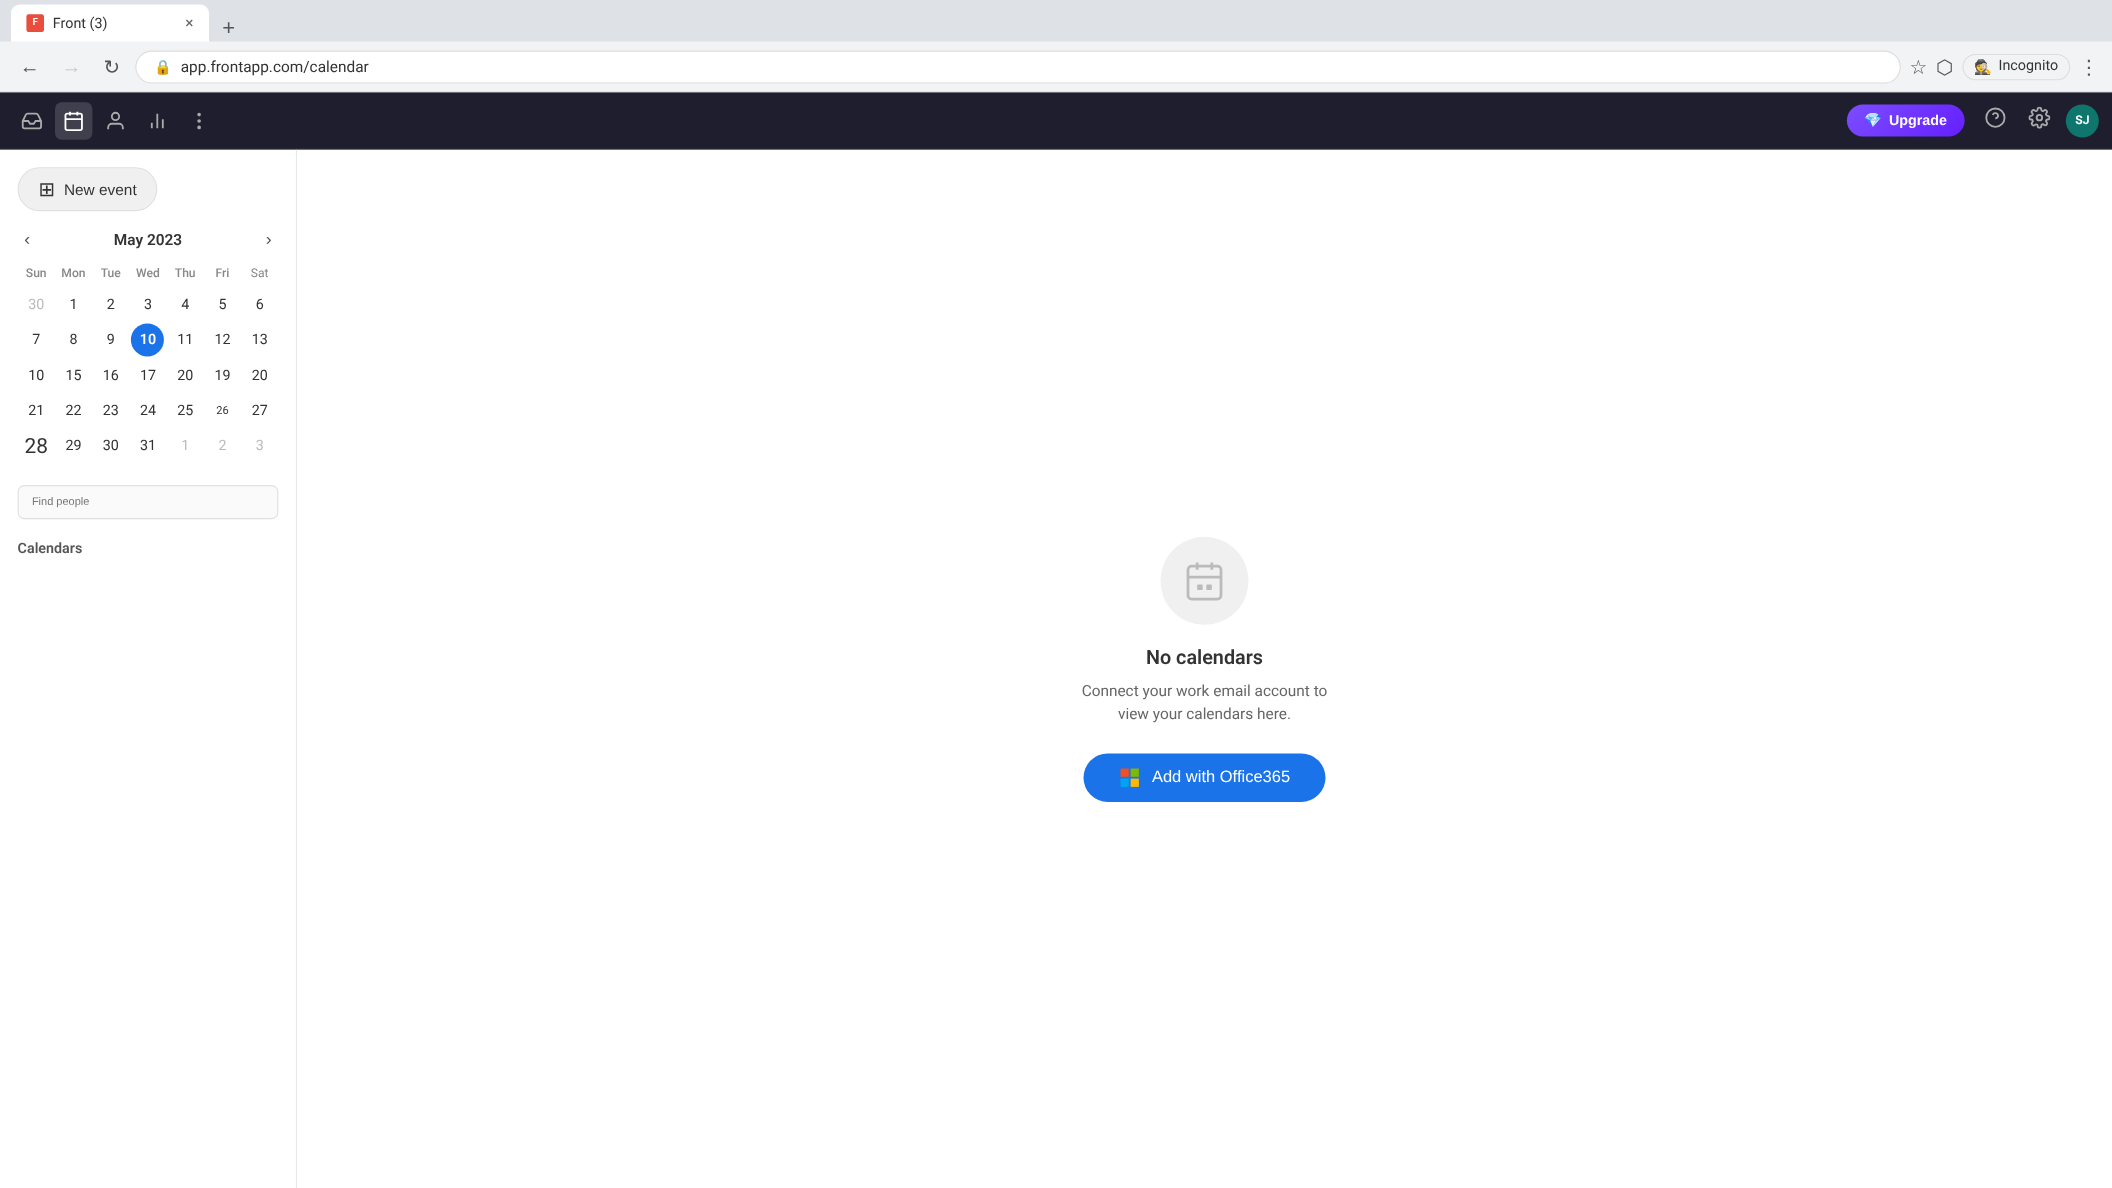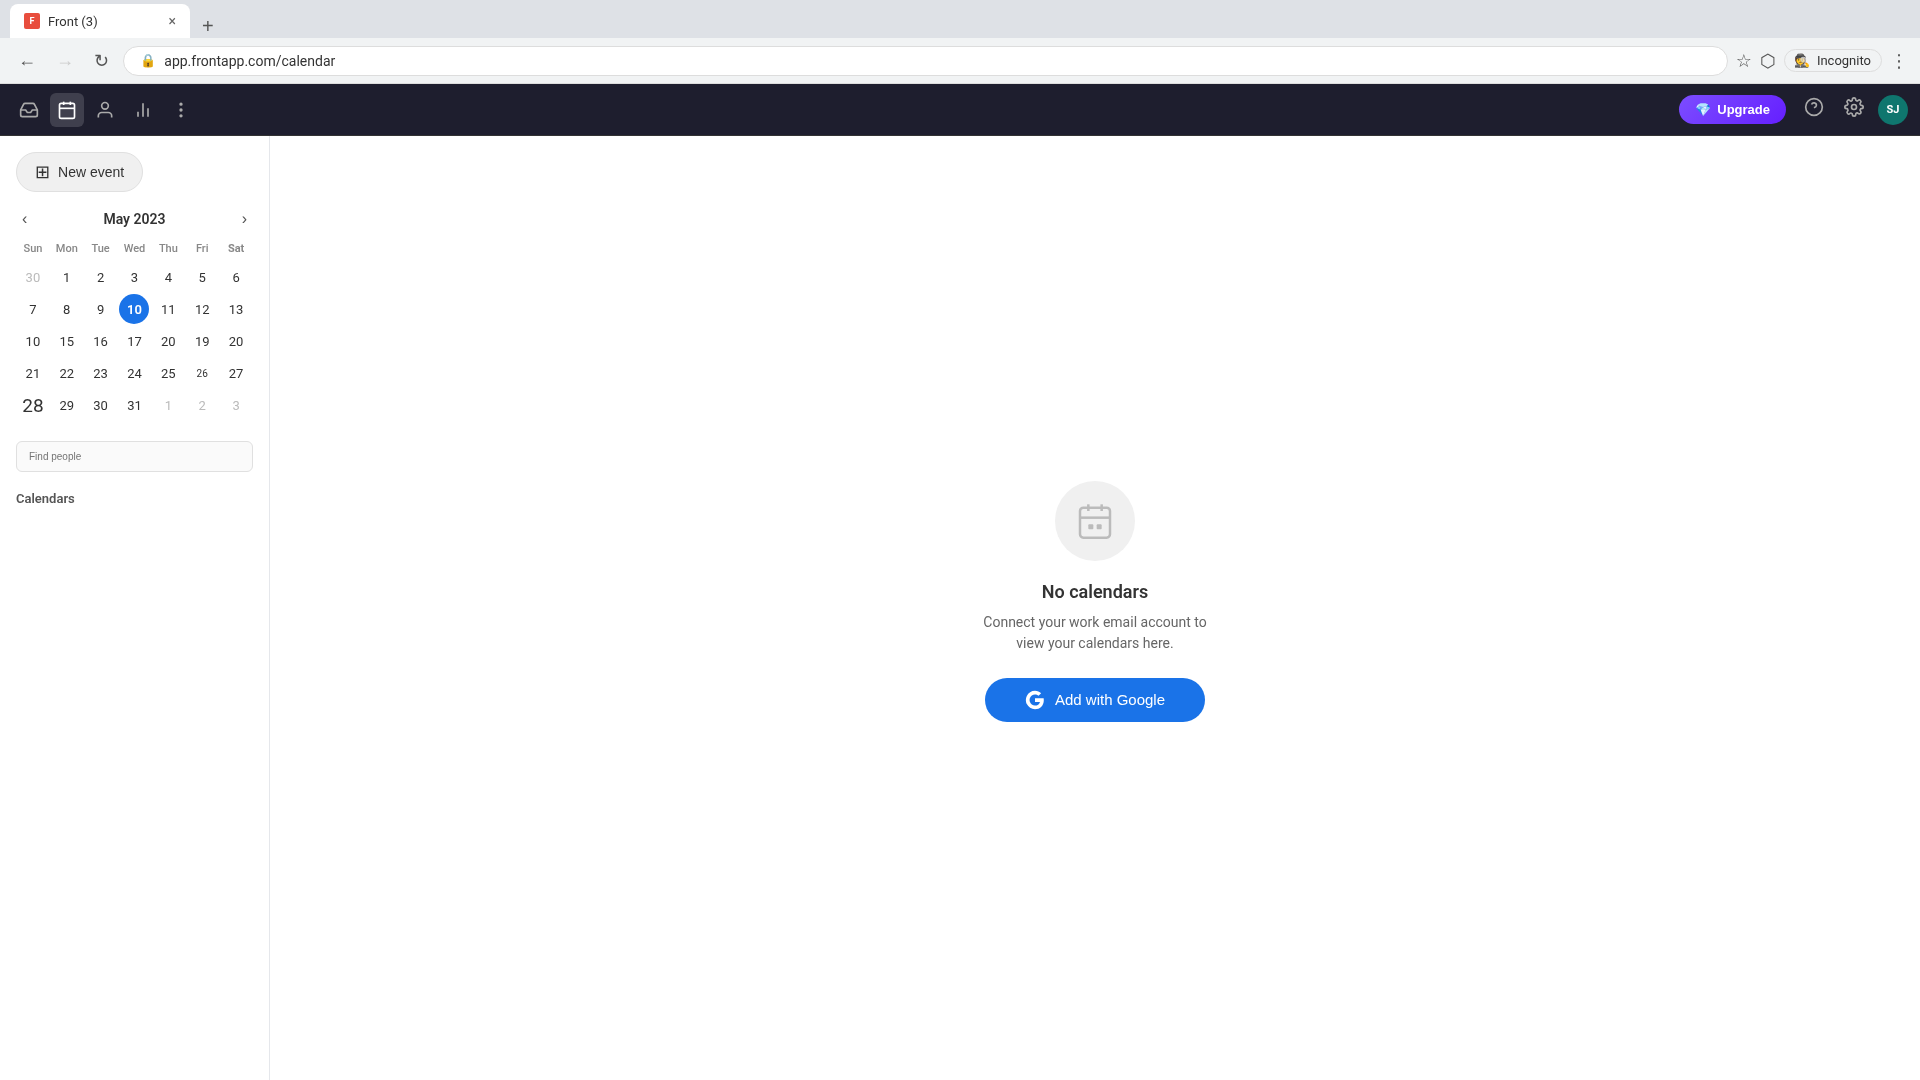--- a/index.html
+++ b/index.html
@@ -122,21 +122,21 @@
           <button style="background:none;border:none;color:#555;cursor:pointer;font-size:16px;padding:2px 6px;border-radius:4px;">›</button>
         </div>
 
         <div style="display:grid;grid-template-columns:repeat(7,1fr);margin-bottom:4px;" id="cal-headers">
             <div style="text-align: center; font-size: 11px; color: rgb(136, 136, 136); font-weight: 500; padding: 2px 0px;">Sun</div>
             <div style="text-align: center; font-size: 11px; color: rgb(136, 136, 136); font-weight: 500; padding: 2px 0px;">Mon</div>
             <div style="text-align: center; font-size: 11px; color: rgb(136, 136, 136); font-weight: 500; padding: 2px 0px;">Tue</div>
             <div style="text-align: center; font-size: 11px; color: rgb(136, 136, 136); font-weight: 500; padding: 2px 0px;">Wed</div>
             <div style="text-align: center; font-size: 11px; color: rgb(136, 136, 136); font-weight: 500; padding: 2px 0px;">Thu</div>
             <div style="text-align: center; font-size: 11px; color: rgb(136, 136, 136); font-weight: 500; padding: 2px 0px;">Fri</div>
-            <div style="text-align: center; font-size: 11px; color: rgb(136, 136, 136); font-weight: 700; padding: 2px 0px;">Sat</div>
+            <div style="text-align: center; font-size: 11px; color: rgb(136, 136, 136); font-weight: 400; padding: 2px 0px;">Sat</div>
           </div>
 
         <div id="cal-grid">
             <div style="display: grid; grid-template-columns: repeat(7, 1fr);">
               <div style="text-align: center; font-size: 13px; padding: 4px 2px; cursor: pointer; border-radius: 50%; width: 30px; height: 30px; display: flex; align-items: center; justify-content: center; margin: 1px auto; color: rgb(187, 187, 187);">30</div>
               <div style="text-align: center; font-size: 13px; color: rgb(51, 51, 51); padding: 4px 2px; cursor: pointer; border-radius: 50%; width: 30px; height: 30px; display: flex; align-items: center; justify-content: center; margin: 1px auto;">1</div>
               <div style="text-align: center; font-size: 13px; color: rgb(51, 51, 51); padding: 4px 2px; cursor: pointer; border-radius: 50%; width: 30px; height: 30px; display: flex; align-items: center; justify-content: center; margin: 1px auto;">2</div>
               <div style="text-align: center; font-size: 13px; color: rgb(51, 51, 51); padding: 4px 2px; cursor: pointer; border-radius: 50%; width: 30px; height: 30px; display: flex; align-items: center; justify-content: center; margin: 1px auto;">3</div>
               <div style="text-align: center; font-size: 13px; color: rgb(51, 51, 51); padding: 4px 2px; cursor: pointer; border-radius: 50%; width: 30px; height: 30px; display: flex; align-items: center; justify-content: center; margin: 1px auto;">4</div>
               <div style="text-align: center; font-size: 13px; color: rgb(51, 51, 51); padding: 4px 2px; cursor: pointer; border-radius: 50%; width: 30px; height: 30px; display: flex; align-items: center; justify-content: center; margin: 1px auto;">5</div>
@@ -200,26 +200,25 @@
             <rect x="8" y="14" width="3" height="3" rx="0.5" fill="#bbb" stroke="none"></rect>
             <rect x="13" y="14" width="3" height="3" rx="0.5" fill="#bbb" stroke="none"></rect>
           </svg>
       </div>
       <div style="font-size:18px;font-weight:600;color:#333;margin-bottom:10px;">No calendars</div>
       <div style="font-size:14px;color:#666;text-align:center;margin-bottom:24px;line-height:1.5;">
         <span>Connect your work email account to</span><br>
         <span>view your calendars here.</span>
       </div>
 
-      <button style="background:#1a73e8;color:#fff;border:none;border-radius:24px;padding:12px 28px;font-size:15px;font-weight:500;cursor:pointer;display:flex;align-items:center;gap:10px;margin-bottom:14px;min-width:220px;justify-content:center;">
+
+      <button style="background:#1a73e8;color:#fff;border:none;border-radius:24px;padding:12px 28px;font-size:15px;font-weight:500;cursor:pointer;display:flex;align-items:center;gap:10px;min-width:220px;justify-content:center;">
         <svg width="20" height="20" viewBox="0 0 24 24">
-          <path fill="#fff" d="M22.56 12.25c0-.78-.07-1.53-.2-2.25H12v4.26h5.92c-.26 1.37-1.04 2.53-2.21 3.31v2.77h3.57c2.08-1.92 3.28-4.74 3.28-8.09z"></path>
-          <path fill="#fff" d="M12 23c2.97 0 5.46-.98 7.28-2.66l-3.57-2.77c-.98.66-2.23 1.06-3.71 1.06-2.86 0-5.29-1.93-6.16-4.53H2.18v2.84C3.99 20.53 7.7 23 12 23z"></path>
-          <path fill="#fff" d="M5.84 14.09c-.22-.66-.35-1.36-.35-2.09s.13-1.43.35-2.09V7.07H2.18C1.43 8.55 1 10.22 1 12s.43 3.45 1.18 4.93l2.85-2.22.81-.62z"></path>
-          <path fill="#fff" d="M12 5.38c1.62 0 3.06.56 4.21 1.64l3.15-3.15C17.45 2.09 14.97 1 12 1 7.7 1 3.99 3.47 2.18 7.07l3.66 2.84c.87-2.6 3.3-4.53 6.16-4.53z"></path>
-          <circle cx="12" cy="12" r="5" fill="none" stroke="rgba(255,255,255,0.3)" stroke-width="0"></circle>
-        </svg>
-        <span>Add with Google</span>
-      </button>
-
+          <rect x="2" y="2" width="9" height="9" fill="#f25022"></rect>
+          <rect x="13" y="2" width="9" height="9" fill="#7fba00"></rect>
+          <rect x="2" y="13" width="9" height="9" fill="#00a4ef"></rect>
+          <rect x="13" y="13" width="9" height="9" fill="#ffb900"></rect>
+        </svg>
+        <span>Add with Office365</span>
+      </button>
     </div>
   </div>
 </div>
 
 </body></html>

